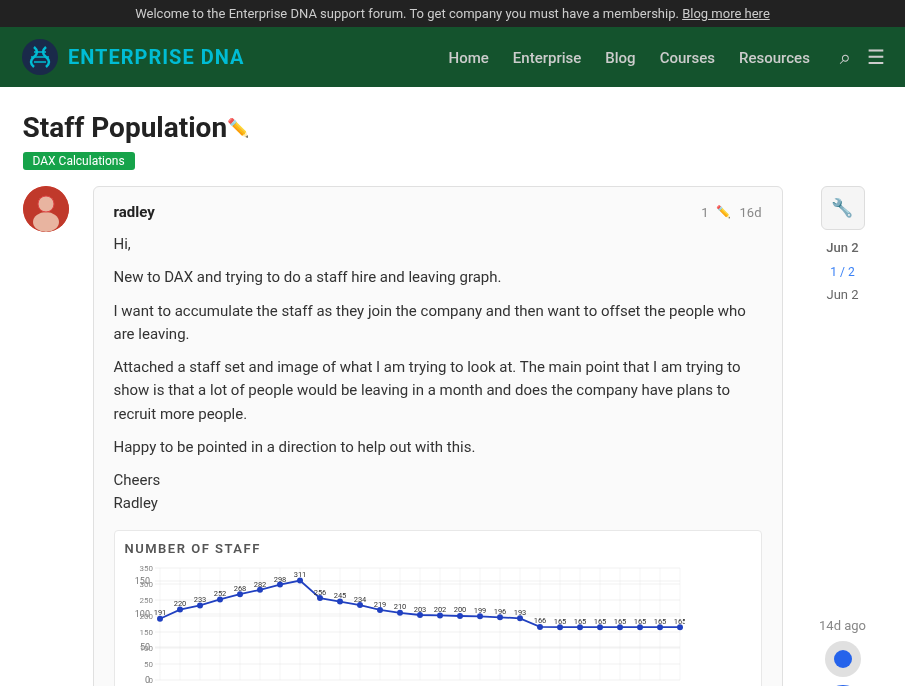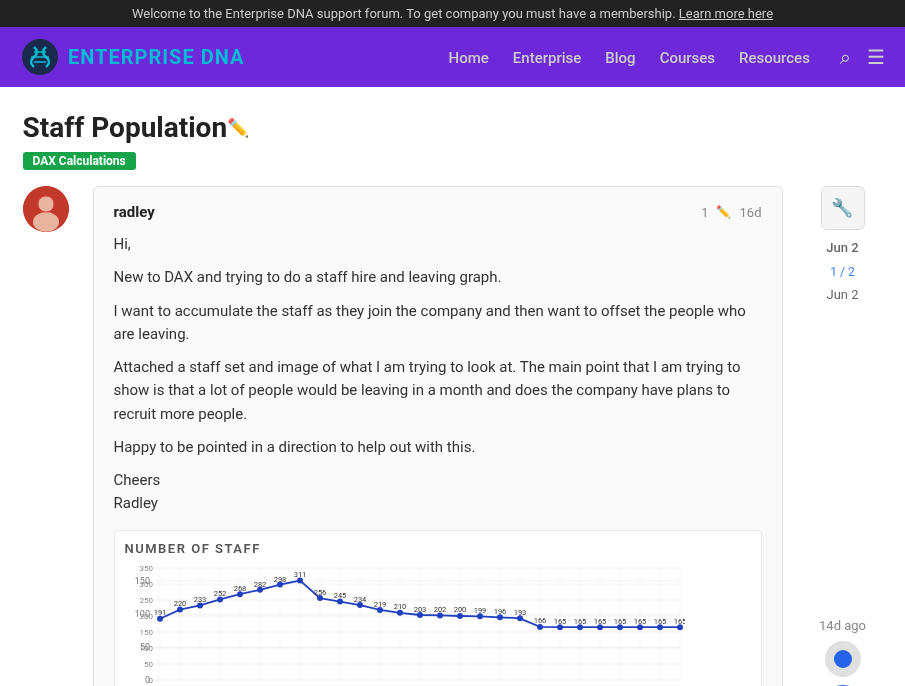--- a/index.html
+++ b/index.html
@@ -10,21 +10,21 @@
       background: #222;
       color: #ccc;
       text-align: center;
       font-size: 13px;
       padding: 6px 10px;
     }
     .announcement-bar a { color: #ccc; text-decoration: underline; }
 
     
     .navbar {
-      background: #6d28d9;
+      background: #14532d;
       display: flex;
       align-items: center;
       padding: 0 20px;
       height: 60px;
     }
     .navbar-brand {
       display: flex;
       align-items: center;
       gap: 8px;
       margin-right: auto;
@@ -86,21 +86,21 @@
     .edit-icon {
       color: #999;
       font-size: 18px;
       cursor: pointer;
     }
     .tag-pill {
       display: inline-block;
       background: #16a34a;
       color: #fff;
       font-size: 12px;
-      font-weight: 700;
+      font-weight: 400;
       padding: 2px 10px;
       border-radius: 3px;
       margin-bottom: 16px;
       cursor: pointer;
     }
 
     
     .main-layout {
       display: flex;
       gap: 20px;
@@ -245,21 +245,21 @@
       justify-content: center;
       color: #fff;
       font-size: 20px;
     }
   </style>
 </head>
 <body>
 
 <div class="announcement-bar">
   <span>Welcome to the Enterprise DNA support forum. To get company you must have a membership.</span>
-  <a href="#">Learn more here</a>
+  <a href="#">Blog more here</a>
 </div>
 
 <nav class="navbar">
   <div class="navbar-brand">
 
     <svg class="brand-logo" viewBox="0 0 40 40" xmlns="http://www.w3.org/2000/svg">
       <circle cx="20" cy="20" r="18" fill="#1a2a4a"></circle>
       <path d="M14 10 Q20 15 14 20 Q8 25 14 30" stroke="#00bcd4" stroke-width="2.5" fill="none"></path>
       <path d="M26 10 Q20 15 26 20 Q32 25 26 30" stroke="#00bcd4" stroke-width="2.5" fill="none"></path>
       <line x1="14" y1="15" x2="26" y2="15" stroke="#00bcd4" stroke-width="1.5"></line>

